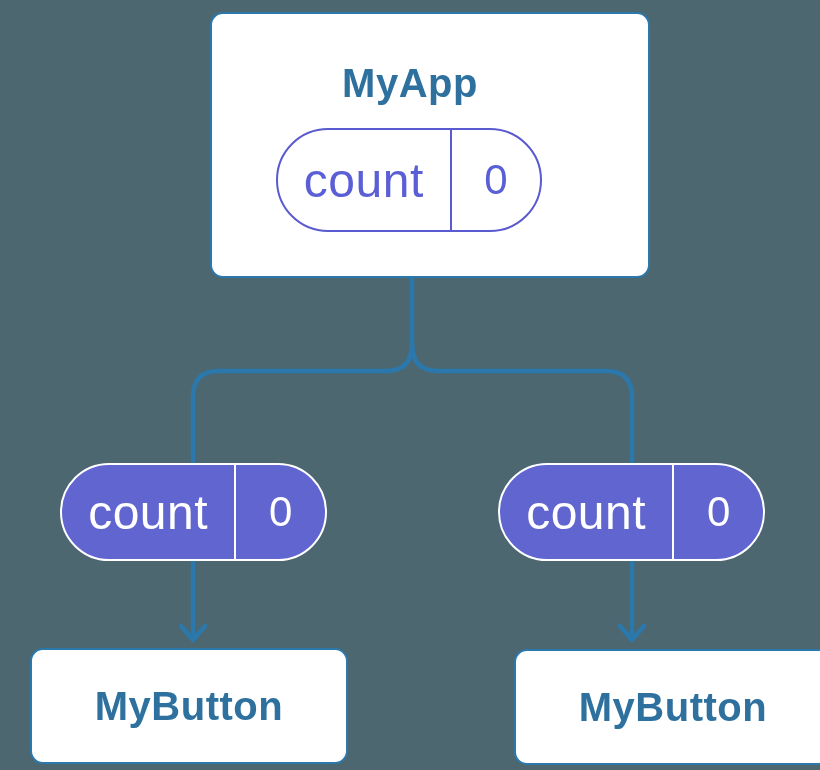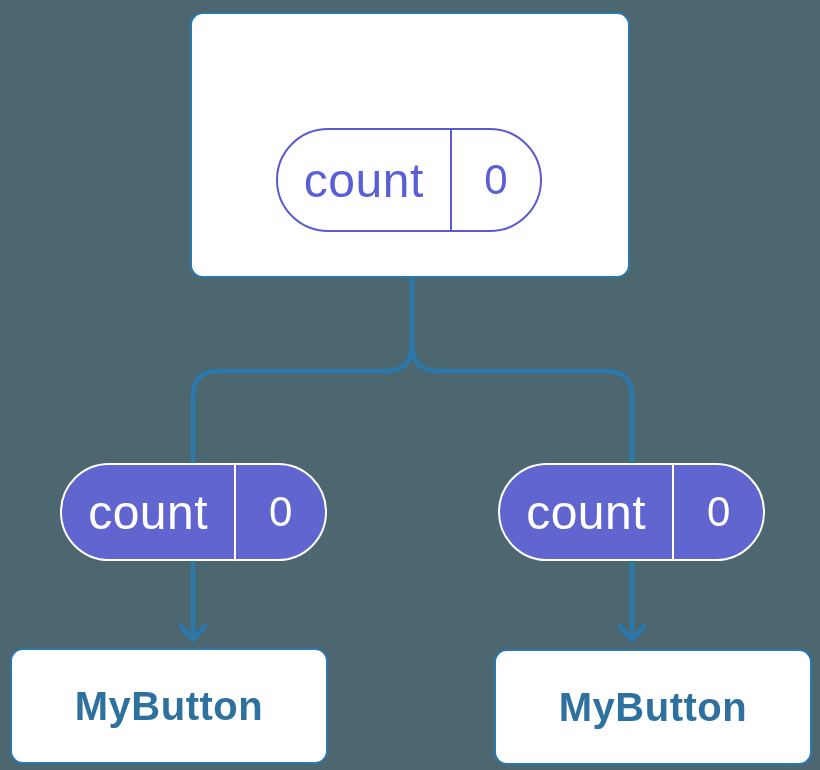--- a/index.html
+++ b/index.html
@@ -19,20 +19,21 @@
     position: absolute;
     left: 0; top: 0;
     width: 820px; height: 770px;
   }
   .card {
     position: absolute;
     background: #ffffff;
     border: 2.5px solid #2b78ad;
     border-radius: 13px;
     box-sizing: border-box;
+    margin-left: 20px;
   }
   .root-card  { left: 190px; top: 12px;  width: 440px; height: 266px; }
   .child-card { display: flex; align-items: center; justify-content: center; }
   .child-card-left  { left: 10px;  top: 648px; width: 318px; height: 116px; }
   .child-card-right { left: 494px; top: 649px; width: 318px; height: 116px; }
   .component-title {
     color: #2e719e;
     font-size: 40px;
     font-weight: bold;
     letter-spacing: 0.5px;
@@ -86,20 +87,21 @@
   <svg class="connectors" viewBox="0 0 820 770" fill="none" stroke="#2b78ad" stroke-width="4.5" stroke-linecap="round" stroke-linejoin="round">
     <path d="M 412 279 L 412 352"></path>
     <path d="M 412 344 Q 412 371 386 371 L 219 371 Q 193 371 193 397 L 193 634"></path>
     <path d="M 412 344 Q 412 371 438 371 L 606 371 Q 632 371 632 397 L 632 634"></path>
     <path d="M 181 626 L 193 640 L 205 626"></path>
     <path d="M 620 626 L 632 640 L 644 626"></path>
   </svg>
 
   <div class="card root-card"></div>
 
+  <div class="component-title root-title">MyApp</div>
 
   <div class="pill state-pill">
     <div class="name-sec">
       <span class="pill-name">count</span>
     </div>
     <div class="val-sec">
       <span class="pill-val">0</span>
     </div>
   </div>
 

